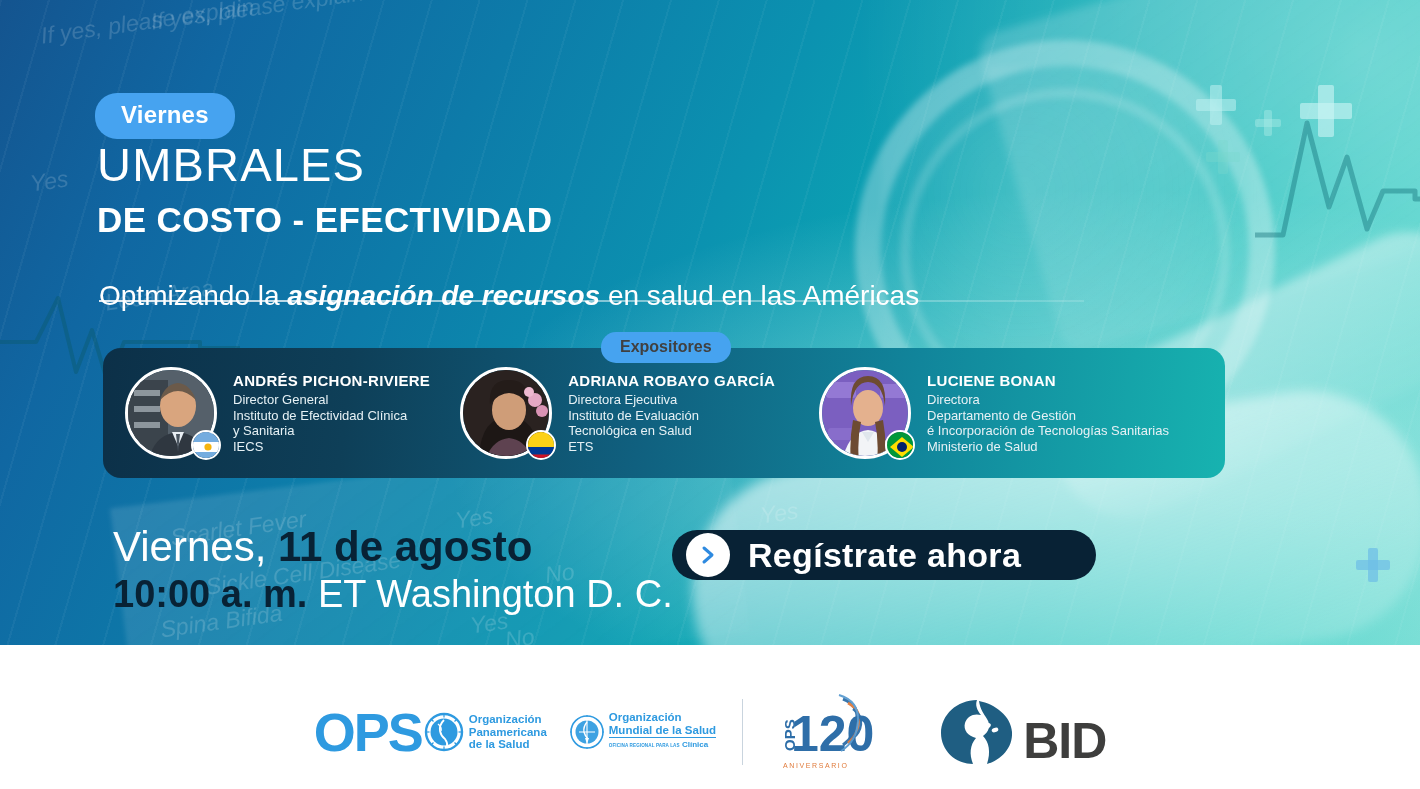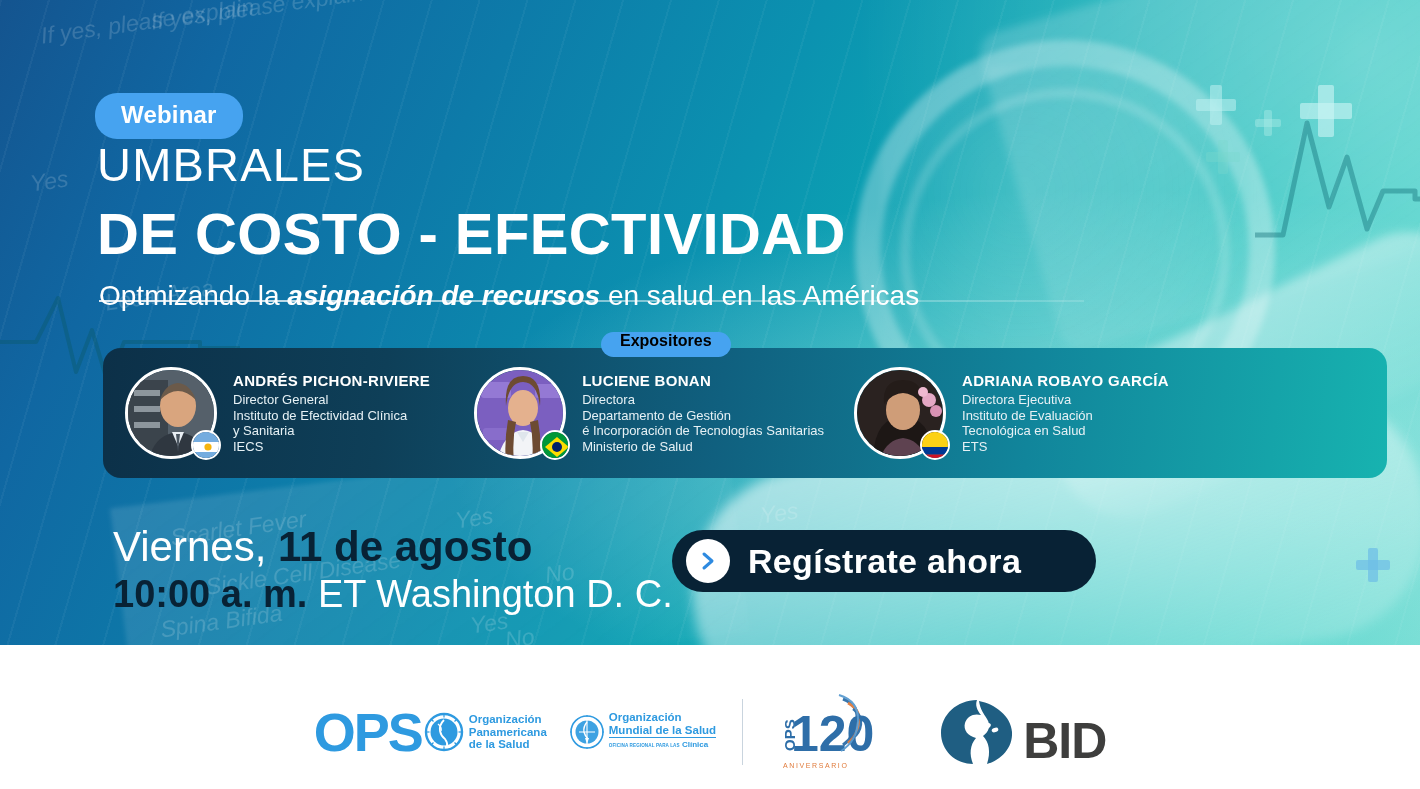--- a/index.html
+++ b/index.html
@@ -93,41 +93,41 @@
     font-size:24px; font-weight:bold;
     padding:8px 26px 10px; border-radius:22px;
     letter-spacing:0.2px;
   }
   .title-1 {
     position:absolute; left:97px; top:137px;
     font-size:47px; font-weight:300; color:#ffffff; letter-spacing:1.2px;
   }
   .title-2 {
     position:absolute; left:97px; top:200px;
-    font-size:58px; font-weight:bold; color:#ffffff; letter-spacing:0.4px;
+    font-size:35px; font-weight:bold; color:#ffffff; letter-spacing:0.4px;
   }
   .subtitle {
     position:absolute; left:99px; top:256px;
     font-size:28px; font-weight:300; color:#ffffff; white-space:nowrap;margin-top:24px;
   }
   .subtitle em { font-weight:bold; font-style:italic; }
   .rule {
     position:absolute; left:99px; top:300px; width:985px; height:2px;
     background:linear-gradient(90deg, rgba(255,255,255,0.85), rgba(255,255,255,0.15));
   }
 
   
   .expositores {
     position:absolute; left:601px; top:332px; z-index:4;
-    background:#46a3f0; color:#000000;
+    background:#46a3f0; color:#404040;
     font-size:16px; font-weight:bold;
-    padding:0 19px 7px; border-radius:15px;
+    padding:6px 19px 7px; border-radius:15px;
   }
   .panel {
-    position:absolute; left:103px; top:348px; width:1284px; height:130px;
+    position:absolute; left:103px; top:348px; width:1122px; height:130px;
     border-radius:18px; z-index:3;
     background:linear-gradient(97deg, #0c3048 0%, #0e3f58 22%, #10607f 48%, #11859b 72%, #17b3b0 100%);
     display:flex; align-items:center;
   }
   .speaker { display:flex; align-items:center; }
   .sp-1 { margin-left:22px; }
   .sp-2 { margin-left:30px; }
   .sp-3 { margin-left:44px; }
   .avatar-wrap { position:relative; width:92px; height:92px; flex:0 0 92px; }
   .avatar {
@@ -141,21 +141,21 @@
   }
   .sp-text { margin-left:16px; color:#ffffff; }
   .sp-name { font-size:15px; font-weight:bold; letter-spacing:0.3px; margin-bottom:3px; }
   .sp-line { font-size:13px; font-weight:300; line-height:15.5px; color:#e6f1f5; white-space:nowrap; }
 
   
   .date-1 { position:absolute; left:113px; top:523px; font-size:42px; color:#ffffff; font-weight:300; white-space:nowrap; }
   .date-2 { position:absolute; left:113px; top:573px; font-size:38px; color:#ffffff; font-weight:300; white-space:nowrap; }
   .dark { color:#082235; font-weight:bold; }
   .cta {
-    position:absolute; left:672px; top:530px; width:424px; height:62px;
+    position:absolute; left:672px; top:530px; width:424px; height:50px;
     background:#082235; border-radius:34px;
     display:flex; align-items:center; cursor:pointer;
   }
   .cta-circle {
     width:44px; height:44px; border-radius:50%; background:#ffffff;
     margin-left:14px; flex:0 0 44px;
     display:flex; align-items:center; justify-content:center;
   }
   .cta-label { color:#ffffff; font-size:34px; font-weight:bold; margin-left:18px; letter-spacing:0.3px; }
 
@@ -209,21 +209,21 @@
     <div class="cross" style="left:1356px; top:548px; width:34px; height:34px; color:rgba(110,190,230,0.72);"></div>
 
     <svg class="ekg" style="left:0px; top:280px;" width="240" height="120" viewBox="0 0 240 120">
       <polyline points="0,62 36,62 58,18 76,92 92,50 108,104 124,62 200,62 200,68 240,68" fill="none" stroke="rgba(10,90,110,0.45)" stroke-width="4" stroke-linecap="round" stroke-linejoin="round"></polyline>
     </svg>
 
     <svg class="ekg" style="left:1255px; top:95px;" width="200" height="150" viewBox="0 0 200 150">
       <polyline points="0,140 28,140 52,28 74,112 92,62 112,134 128,96 160,96 160,104 200,104" fill="none" stroke="rgba(12,105,115,0.40)" stroke-width="5" stroke-linecap="round" stroke-linejoin="round"></polyline>
     </svg>
 
-    <div class="badge-webinar">Webinar</div>
+    <div class="badge-webinar">Viernes</div>
     <div class="title-1">UMBRALES</div>
     <div class="title-2">DE COSTO - EFECTIVIDAD</div>
     <div class="subtitle">
       <span>Optmizando la </span><em>asignación de recursos</em><span> en salud en las Américas</span>
     </div>
     <div class="rule"></div>
 
     <div class="expositores">Expositores</div>
     <div class="panel">
 
@@ -253,20 +253,51 @@
         </div>
         <div class="sp-text">
           <div class="sp-name">ANDRÉS PICHON-RIVIERE</div>
           <div class="sp-line">Director General</div>
           <div class="sp-line">Instituto de Efectividad Clínica</div>
           <div class="sp-line">y Sanitaria</div>
           <div class="sp-line">IECS</div>
         </div>
       </div>
 
+      <div class="speaker sp-2">
+        <div class="avatar-wrap">
+          <div class="avatar">
+            <svg width="92" height="92" viewBox="0 0 92 92">
+              <rect width="92" height="92" fill="#2a2220"></rect>
+              <path d="M16 92 q0 -44 30 -46 q30 2 30 46z" fill="#1d1715"></path>
+              <ellipse cx="46" cy="40" rx="17" ry="20" fill="#cf9d78"></ellipse>
+              <path d="M27 34 q19 -22 38 0 q2 -24 -19 -24 q-21 0 -19 24z" fill="#241c19"></path>
+              <path d="M22 92 q6 -22 24 -24 q18 2 24 24z" fill="#5e4250"></path>
+              <circle cx="72" cy="30" r="7" fill="#e4a8c4"></circle>
+              <circle cx="79" cy="41" r="6" fill="#d993b4"></circle>
+              <circle cx="66" cy="22" r="5" fill="#eeb9d0"></circle>
+            </svg>
+          </div>
+          <div class="flag">
+            <svg width="30" height="30" viewBox="0 0 30 30">
+              <rect width="30" height="15" fill="#FCD116"></rect>
+              <rect y="15" width="30" height="7.5" fill="#003893"></rect>
+              <rect y="22.5" width="30" height="7.5" fill="#CE1126"></rect>
+            </svg>
+          </div>
+        </div>
+        <div class="sp-text">
+          <div class="sp-name">ADRIANA ROBAYO GARCÍA</div>
+          <div class="sp-line">Directora Ejecutiva</div>
+          <div class="sp-line">Instituto de Evaluación</div>
+          <div class="sp-line">Tecnológica en Salud</div>
+          <div class="sp-line">ETS</div>
+        </div>
+      </div>
+
       <div class="speaker sp-3">
         <div class="avatar-wrap">
           <div class="avatar">
             <svg width="92" height="92" viewBox="0 0 92 92">
               <rect width="92" height="92" fill="#7b5fc0"></rect>
               <rect x="4" y="12" width="30" height="16" rx="3" fill="#9b80d8" opacity="0.8"></rect>
               <rect x="58" y="14" width="26" height="14" rx="3" fill="#9b80d8" opacity="0.8"></rect>
               <rect x="6" y="58" width="28" height="12" rx="3" fill="#8e73d0" opacity="0.7"></rect>
               <path d="M20 92 q6 -30 26 -32 q20 2 26 32z" fill="#f2f4f7"></path>
               <ellipse cx="46" cy="38" rx="15" ry="18" fill="#e4b18e"></ellipse>
@@ -283,51 +314,20 @@
               <circle cx="15" cy="15" r="5" fill="#012169"></circle>
             </svg>
           </div>
         </div>
         <div class="sp-text">
           <div class="sp-name">LUCIENE BONAN</div>
           <div class="sp-line">Directora</div>
           <div class="sp-line">Departamento de Gestión</div>
           <div class="sp-line">é Incorporación de Tecnologías Sanitarias</div>
           <div class="sp-line">Ministerio de Salud</div>
-        </div>
-      </div>
-
-      <div class="speaker sp-2">
-        <div class="avatar-wrap">
-          <div class="avatar">
-            <svg width="92" height="92" viewBox="0 0 92 92">
-              <rect width="92" height="92" fill="#2a2220"></rect>
-              <path d="M16 92 q0 -44 30 -46 q30 2 30 46z" fill="#1d1715"></path>
-              <ellipse cx="46" cy="40" rx="17" ry="20" fill="#cf9d78"></ellipse>
-              <path d="M27 34 q19 -22 38 0 q2 -24 -19 -24 q-21 0 -19 24z" fill="#241c19"></path>
-              <path d="M22 92 q6 -22 24 -24 q18 2 24 24z" fill="#5e4250"></path>
-              <circle cx="72" cy="30" r="7" fill="#e4a8c4"></circle>
-              <circle cx="79" cy="41" r="6" fill="#d993b4"></circle>
-              <circle cx="66" cy="22" r="5" fill="#eeb9d0"></circle>
-            </svg>
-          </div>
-          <div class="flag">
-            <svg width="30" height="30" viewBox="0 0 30 30">
-              <rect width="30" height="15" fill="#FCD116"></rect>
-              <rect y="15" width="30" height="7.5" fill="#003893"></rect>
-              <rect y="22.5" width="30" height="7.5" fill="#CE1126"></rect>
-            </svg>
-          </div>
-        </div>
-        <div class="sp-text">
-          <div class="sp-name">ADRIANA ROBAYO GARCÍA</div>
-          <div class="sp-line">Directora Ejecutiva</div>
-          <div class="sp-line">Instituto de Evaluación</div>
-          <div class="sp-line">Tecnológica en Salud</div>
-          <div class="sp-line">ETS</div>
         </div>
       </div>
     </div>
 
     <div class="date-1">
       <span>Viernes, </span><span class="dark">11 de agosto</span>
     </div>
     <div class="date-2">
       <span class="dark">10:00 a. m.</span><span> ET Washington D. C.</span>
     </div>

